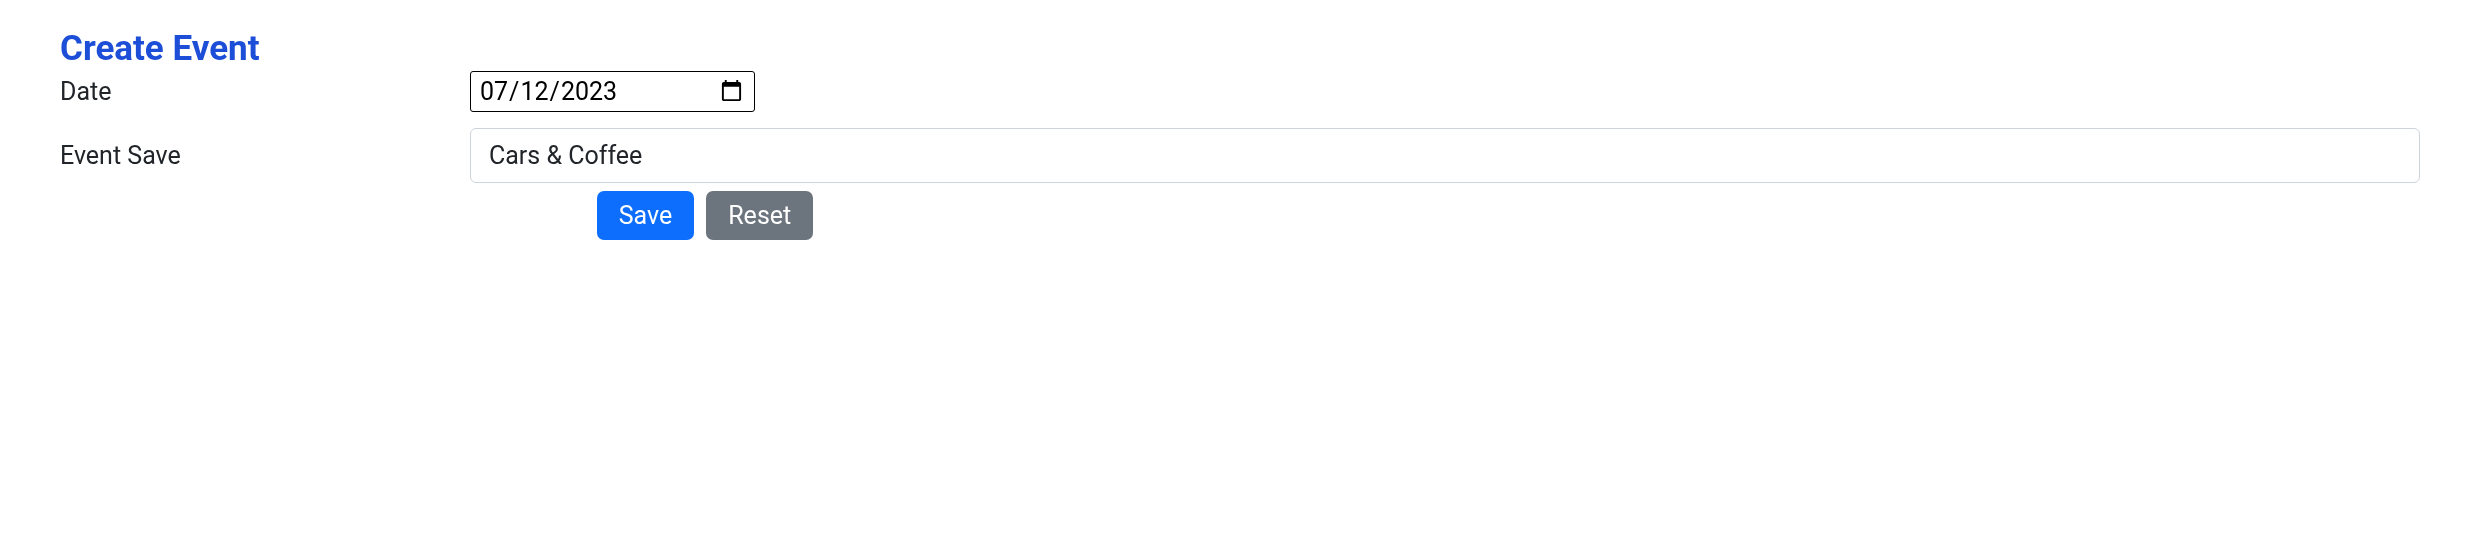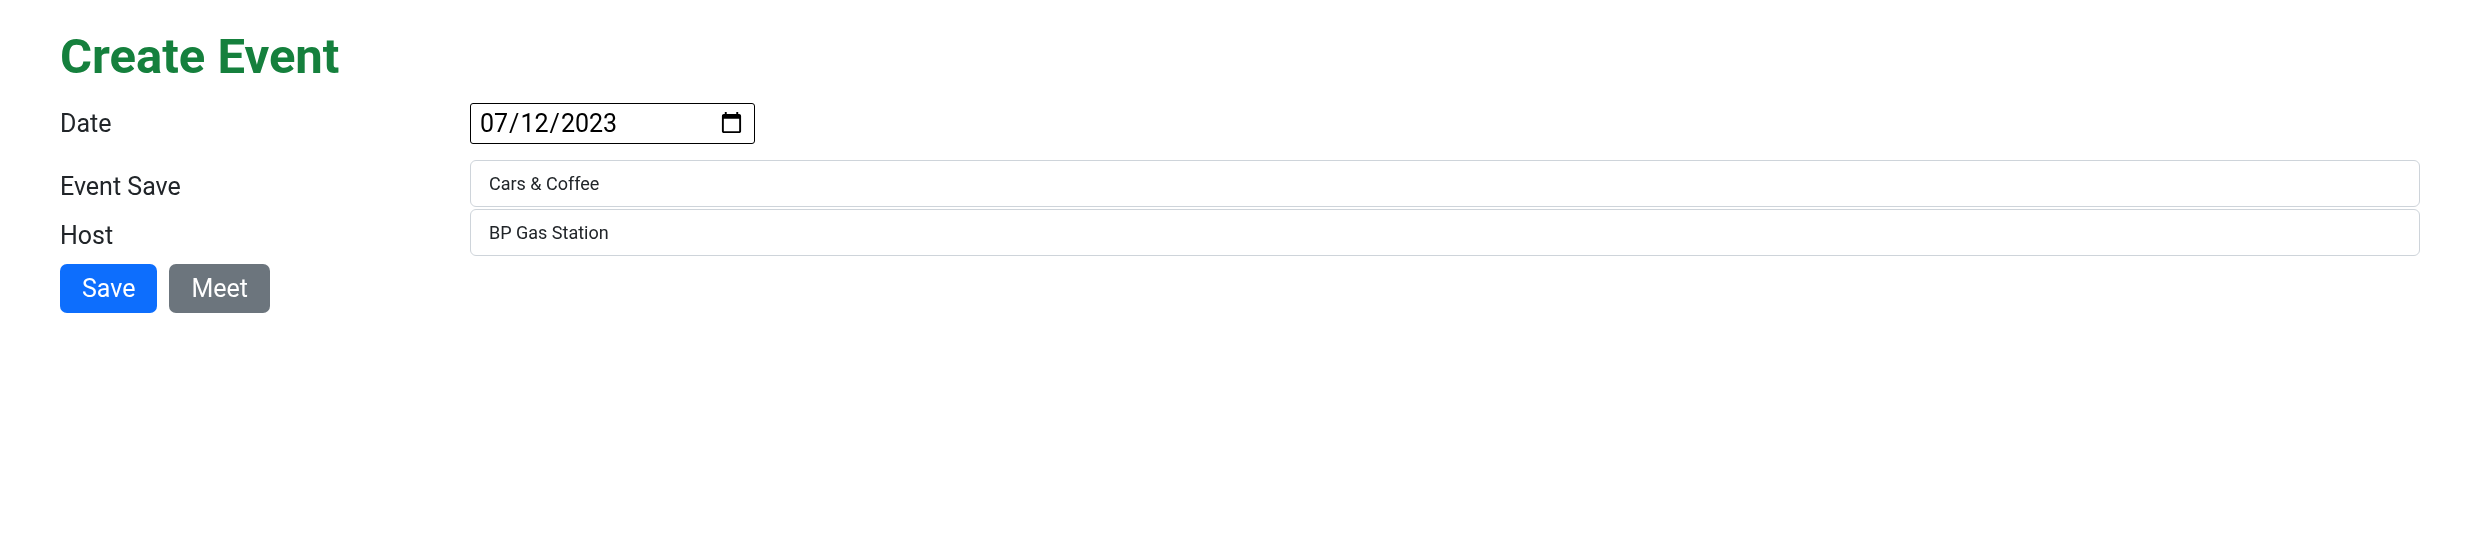--- a/index.html
+++ b/index.html
@@ -7,31 +7,31 @@
       margin: 0;
       padding: 0;
     }
     body {
       font-family: -apple-system, BlinkMacSystemFont, "Segoe UI", Roboto, "Helvetica Neue", Arial, sans-serif;
       background: #fff;
       padding: 28px 60px;
       color: #212529;
     }
     .page-title {
-      font-size: 49px;
+      font-size: 35px;
       font-weight: 700;
-      margin-bottom: 18px;
-      color: #15803d;
+      margin-bottom: 2px;
+      color: #1d4ed8;
     }
     .form-container {
       width: 100%;
     }
     .form-row {
       display: flex;
-      align-items: flex-end;
+      align-items: center;
       margin-bottom: 2px;
     }
     .form-row.first {
       margin-bottom: 16px;
     }
     .form-label {
       width: 410px;
       font-size: 25px;
       color: #212529;
       padding-top: 6px;
@@ -41,30 +41,31 @@
       font-size: 25px;
       padding: 4px 8px;
       border: 1.5px solid #000;
       border-radius: 3px;
       font-family: inherit;
       width: 285px;
       background: #fff;
     }
     .text-input {
       flex: 1;
-      font-size: 18px;
+      font-size: 25px;
       padding: 12px 18px;
       border: 1px solid #ced4da;
       border-radius: 6px;
       font-family: inherit;
       background: #fff;
       color: #212529;
     }
     .button-row {
       display: flex;
+      justify-content: center;
       gap: 12px;
       margin-top: 8px;
       width: 100%;
       max-width: 1290px;
     }
     .btn {
       font-size: 25px;
       padding: 10px 22px;
       border: none;
       border-radius: 7px;
@@ -89,24 +90,20 @@
   <div class="form-row first">
     <label class="form-label">Date</label>
     <input type="date" class="date-input" value="2023-07-12" style="">
   </div>
 
   <div class="form-row">
     <label class="form-label">Event Save</label>
     <input type="text" class="text-input" value="Cars &amp; Coffee" style="">
   </div>
 
-  <div class="form-row">
-    <label class="form-label">Host</label>
-    <input type="text" class="text-input" value="BP Gas Station" style="">
-  </div>
 
 
   <div class="button-row">
     <button class="btn btn-primary">Save</button>
-    <button class="btn btn-secondary">Meet</button>
+    <button class="btn btn-secondary">Reset</button>
   </div>
 
 </div>
 
 </body></html>

